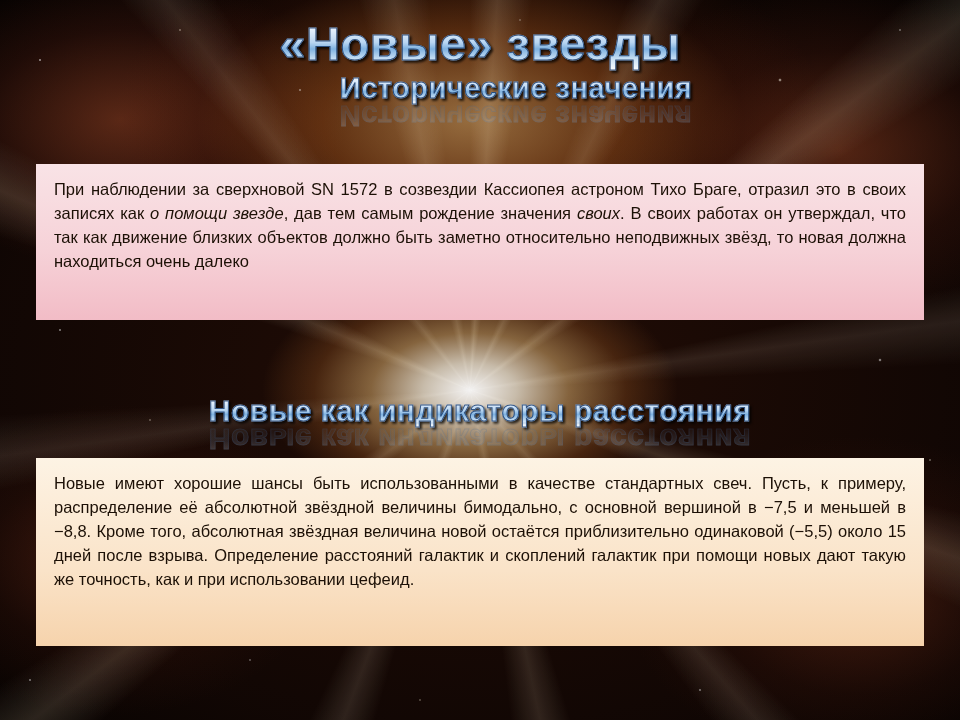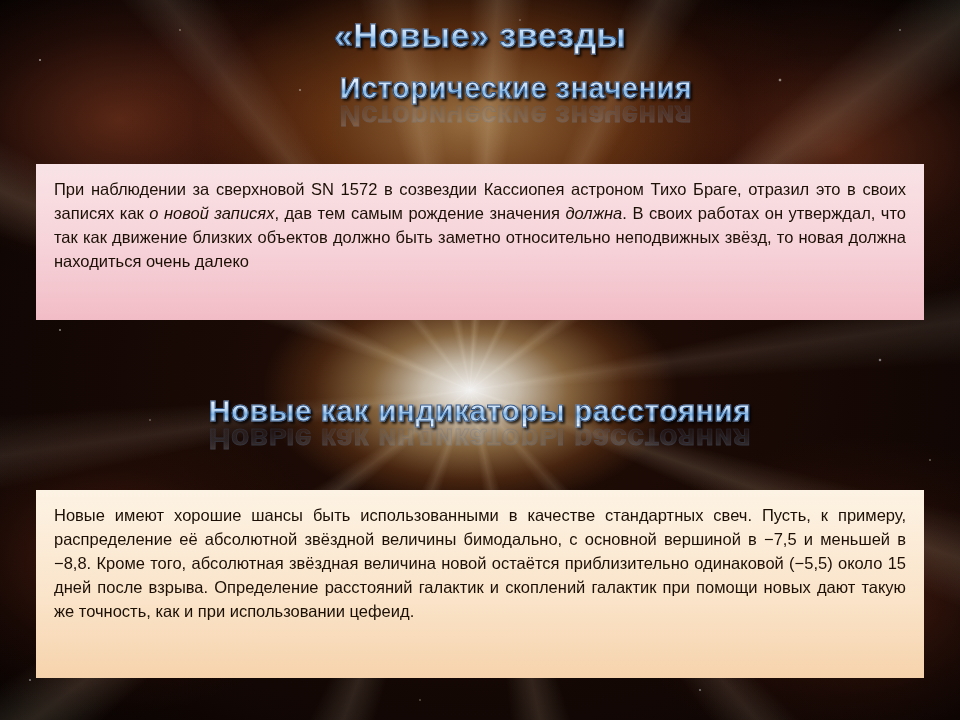--- a/index.html
+++ b/index.html
@@ -107,21 +107,21 @@
     background: linear-gradient(to bottom,
         rgba(255,255,255,0.28) 0%, rgba(150,190,230,0.16) 45%, rgba(120,160,210,0.02) 90%);
     -webkit-background-clip: text;
     background-clip: text;
     color: transparent;
     -webkit-text-stroke: 1px rgba(60,100,150,0.22);
     opacity: 0.85;
     margin-top: -6px;
   }
 
-  #title-main .wordart { font-size: 34px; }
+  #title-main .wordart { font-size: 47px; }
 
   #title-sub .wordart { font-size: 29px; }
   #title-sub .wordart-reflect { font-size: 29px; }
 
   #title-mid .wordart { font-size: 30px; }
   #title-mid .wordart-reflect { font-size: 30px; }
 
   
   .textbox {
     position: absolute;
@@ -154,26 +154,26 @@
     <div class="wordart">«Новые» звезды</div>
   </div>
 
   <div class="title-wrap" id="title-sub" style="top:72px;padding-left:36px;">
     <div class="wordart">Исторические значения</div>
     <br>
     <div class="wordart-reflect">Исторические значения</div>
   </div>
 
   <div class="textbox box-pink" style="left:36px; top:164px; width:888px; height:156px;">
-    <p><span>При наблюдении за сверхновой SN 1572 в созвездии Кассиопея астроном Тихо Браге, отразил это в своих записях как </span><em>о новой записях</em><span>, дав тем самым рождение значения </span><em>должна</em><span>. В своих работах он утверждал, что так как движение близких объектов должно быть заметно относительно неподвижных звёзд, то новая должна находиться очень далеко</span></p>
+    <p><span>При наблюдении за сверхновой SN 1572 в созвездии Кассиопея астроном Тихо Браге, отразил это в своих записях как </span><em>о помощи звезде</em><span>, дав тем самым рождение значения </span><em>своих</em><span>. В своих работах он утверждал, что так как движение близких объектов должно быть заметно относительно неподвижных звёзд, то новая должна находиться очень далеко</span></p>
   </div>
 
   <div class="title-wrap" id="title-mid" style="top:370px;margin-top:24px;">
     <div class="wordart">Новые как индикаторы расстояния</div>
     <br>
     <div class="wordart-reflect">Новые как индикаторы расстояния</div>
   </div>
 
-  <div class="textbox box-peach" style="left:36px; top:490px; width:888px; height:188px;">
+  <div class="textbox box-peach" style="left:36px; top:458px; width:888px; height:188px;">
     <p>Новые имеют хорошие шансы быть использованными в качестве стандартных свеч. Пусть, к примеру, распределение её абсолютной звёздной величины бимодально, с основной вершиной в −7,5 и меньшей в −8,8. Кроме того, абсолютная звёздная величина новой остаётся приблизительно одинаковой (−5,5) около 15 дней после взрыва. Определение расстояний галактик и скоплений галактик при помощи новых дают такую же точность, как и при использовании цефеид.</p>
   </div>
 
 </div>
 
 </body></html>

